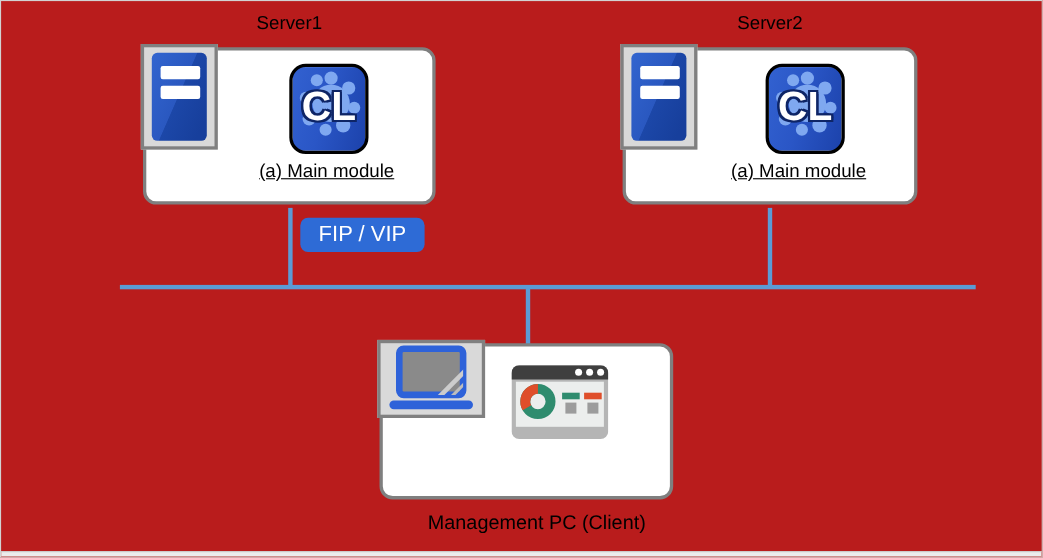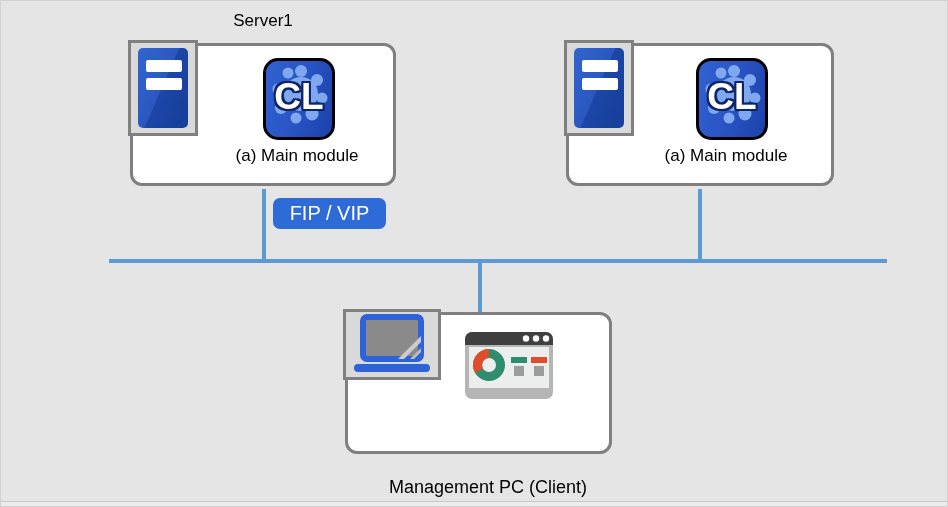--- a/index.html
+++ b/index.html
@@ -1,44 +1,44 @@
 <!DOCTYPE html>
 <html><head>
 <meta charset="utf-8">
 <style>
   html,body{margin:0;padding:0;background:#ffffff;}
   *{box-sizing:border-box;}
   .canvas{
-    position:relative;width:948px;height:507px;background:#e5e5e5;
+    position:relative;width:948px;height:507px;background:#b91c1c;
     border:1px solid #d2d2d2;overflow:hidden;
     font-family:"Liberation Sans",sans-serif;color:#000;
   }
   .node-title{position:absolute;font-size:17px;text-align:center;white-space:nowrap;}
   .box{position:absolute;border:3px solid #7f7f7f;border-radius:12px;background:#ffffff;}
   .tile{position:absolute;background:#d9d9d9;border:3px solid #808080;}
-  .module-label{position:absolute;font-size:17px;text-align:center;white-space:nowrap;}
+  .module-label{position:absolute;font-size:17px;text-align:center;white-space:nowrap;text-decoration:underline;}
   .badge{
     position:absolute;left:272px;top:197px;width:113px;height:31px;
     background:#2e6bd6;border-radius:7px;color:#ffffff;font-size:20px;
     display:flex;align-items:center;justify-content:center;white-space:nowrap;
   }
   .line{position:absolute;background:#5b9bd5;}
   .cl-icon{
     position:absolute;width:72px;height:82px;border:3px solid #000000;border-radius:15px;
     background:linear-gradient(105deg,#3261d0 0%,#2a56c6 45%,#1c42ab 100%);
     overflow:hidden;
   }
   .cl-icon svg{position:absolute;left:0;top:0;}
   .cl-letters{
     position:absolute;left:0;top:50%;width:100%;transform:translateY(-54%);
     text-align:center;font-size:37px;font-weight:bold;color:#ffffff;letter-spacing:0px;
     text-shadow:-2px 0 #0e2566,0 -2px #0e2566,2px 0 #0e2566,0 2px #0e2566,
                  2px 2px #0e2566,-2px -2px #0e2566,2px -2px #0e2566,-2px 2px #0e2566;
   }
-  .caption{position:absolute;font-size:18px;text-align:center;white-space:nowrap;margin-top:12px;}
+  .caption{position:absolute;font-size:18px;text-align:center;white-space:nowrap;}
   .bottom-strip{position:absolute;left:0;right:0;bottom:0;height:5px;background:#ececec;border-top:1px solid #c9c9c9;}
 </style>
 </head>
 <body>
 
 <div class="canvas">
 
   <div class="line" style="left:261px;top:188px;width:4px;height:72px;"></div>
   <div class="line" style="left:697px;top:188px;width:4px;height:72px;"></div>
   <div class="line" style="left:108px;top:258px;width:778px;height:4px;"></div>
@@ -74,20 +74,21 @@
         <circle cx="12" cy="28" r="5.5"></circle>
         <circle cx="22" cy="12" r="5.5"></circle>
       </g>
     </svg>
     <span class="cl-letters">CL</span>
   </div>
   <div class="module-label" style="left:197px;top:145px;width:198px;">(a) Main module</div>
 
   <div class="badge">FIP / VIP</div>
 
+  <div class="node-title" style="left:565px;top:10px;width:268px;">Server2</div>
   <div class="box" style="left:565px;top:42px;width:268px;height:143px;"></div>
   <div class="tile" style="left:563px;top:39px;width:70px;height:96px;">
     <svg width="64" height="90" viewBox="0 0 64 90">
       <defs>
         <linearGradient id="grad-s2" x1="0" y1="0" x2="1" y2="0.7">
           <stop offset="0" stop-color="#3265cf"></stop>
             <stop offset="0.55" stop-color="#2a58c0"></stop>
             <stop offset="0.56" stop-color="#1c47a8"></stop>
             <stop offset="1" stop-color="#173f9c"></stop>
         </linearGradient>

